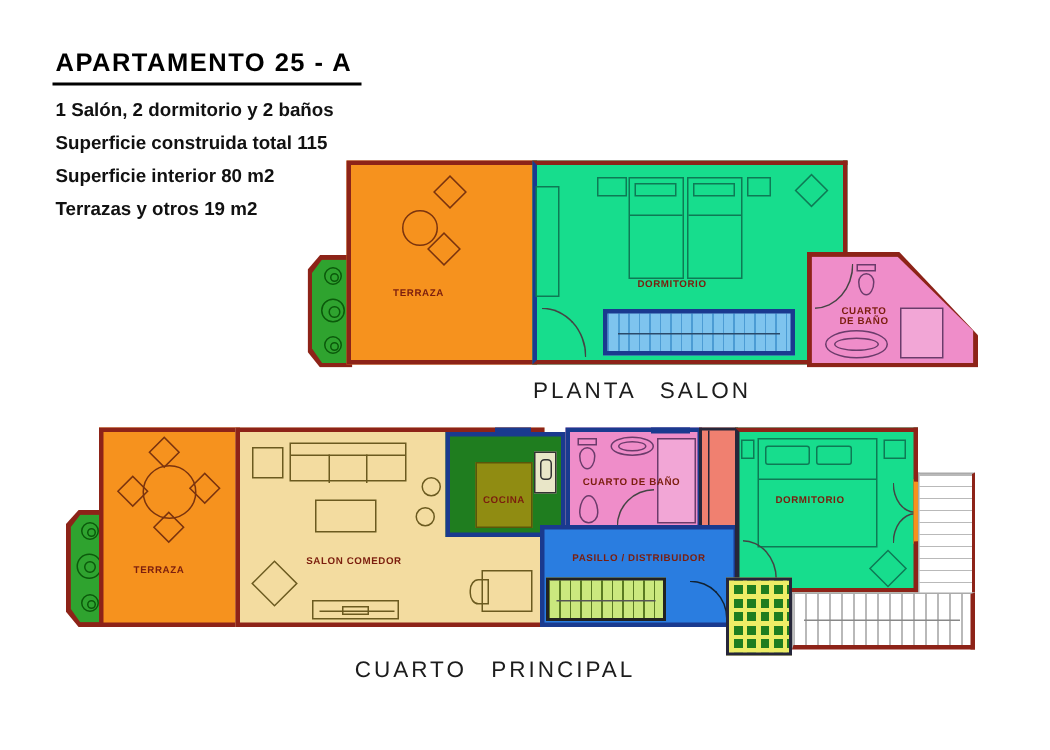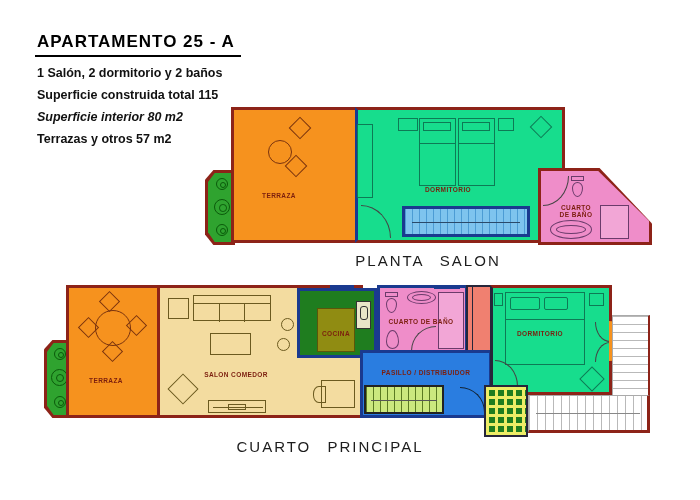--- a/index.html
+++ b/index.html
@@ -56,22 +56,22 @@
 </style>
 </head>
 <body>
 
 <div id="canvas">
 
   <div>
     <div class="hdr-title">APARTAMENTO 25 - A</div>
     <div class="hdr-line" style="top:66px;">1 Salón, 2 dormitorio y 2 baños</div>
     <div class="hdr-line" style="top:88px;">Superficie construida total 115</div>
-    <div class="hdr-line" style="top:110px;font-style:italic;">Superficie interior 80 m2</div>
-    <div class="hdr-line" style="top:132px;">Terrazas y otros 57 m2</div>
+    <div class="hdr-line" style="top:110px;">Superficie interior 80 m2</div>
+    <div class="hdr-line" style="top:132px;">Terrazas y otros 19 m2</div>
   </div>
 
   <div>
 
     <div class="wing" style="left:205px;top:170px;width:30px;height:75px;background:var(--wall);
                 clip-path:polygon(28% 0,100% 0,100% 100%,28% 100%,0 86%,0 13%);">
       <div class="abs" style="left:3px;top:3px;right:3px;bottom:3px;background:var(--planter);
                 clip-path:polygon(28% 0,100% 0,100% 100%,28% 100%,0 86%,0 13%);"></div>
       <div class="plant" style="left:11px;top:8px;width:12px;height:12px;"></div>
       <div class="plant" style="left:9px;top:29px;width:16px;height:16px;"></div>

